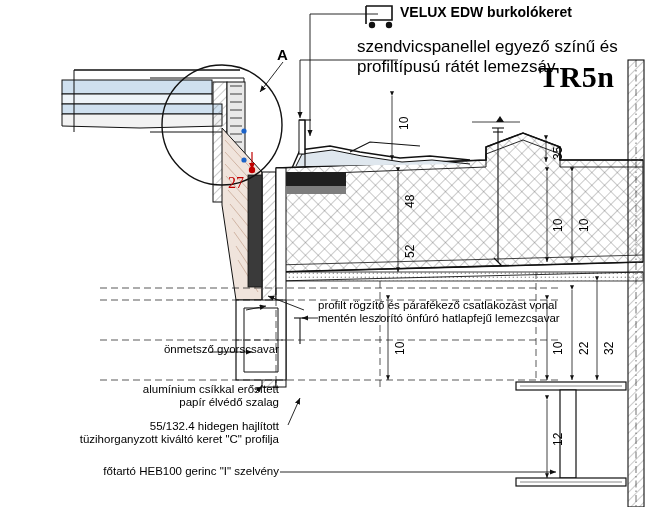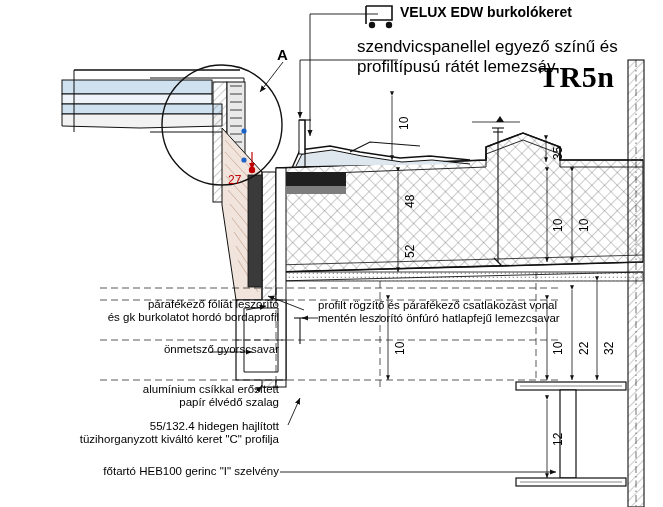--- a/index.html
+++ b/index.html
@@ -179,35 +179,33 @@
   <div class="lbl blk" style="left:357px;top:37px;font-size:17px;"><span>szendvicspanellel egyező színű és
 profiltípusú rátét lemezsáv</span></div>
 
   <div class="lbl ttl blk" style="left:539px;top:60px;font-size:30px;letter-spacing:0.5px;font-family:Liberation Serif, serif;">TR5n</div>
 
   <div class="lbl ttl blk" style="left:277px;top:46px;font-size:15px;">A</div>
 
   <div class="lbl blk" style="left:318px;top:299px;font-size:11.5px;"><span>profilt rögzítő és párafékező csatlakozást vonal
 mentén leszorító önfúró hatlapfejű lemezcsavar</span></div>
 
-  <div class="lbl blk" style="left:57px;top:298px;font-size:11.5px;text-align:right;width:222px;">párafékező fóliát leszorító
-és gk burkolatot hordó bordaprofil</div>
   <div class="lbl blk" style="left:57px;top:343px;font-size:11.5px;text-align:right;width:222px;">önmetsző gyorscsavar</div>
   <div class="lbl blk" style="left:37px;top:383px;font-size:11.5px;text-align:right;width:242px;">alumínium csíkkal erősített
 papír élvédő szalag</div>
   <div class="lbl blk" style="left:37px;top:420px;font-size:11.5px;text-align:right;width:242px;">55/132.4 hidegen hajlított
 tüzihorganyzott kiváltó keret "C" profilja</div>
   <div class="lbl blk" style="left:37px;top:465px;font-size:11.5px;text-align:right;width:242px;">főtartó HEB100 gerinc "I" szelvény</div>
 
   <div class="lbl blk rot" style="left:398px;top:130px;font-size:12px;transform:rotate(-90deg);">10</div>
   <div class="lbl blk rot" style="left:552px;top:160px;font-size:12px;transform:rotate(-90deg);">35</div>
   <div class="lbl blk rot" style="left:404px;top:208px;font-size:12px;transform:rotate(-90deg);">48</div>
   <div class="lbl blk rot" style="left:404px;top:258px;font-size:12px;transform:rotate(-90deg);">52</div>
   <div class="lbl blk rot" style="left:552px;top:232px;font-size:12px;transform:rotate(-90deg);">10</div>
   <div class="lbl blk rot" style="left:578px;top:232px;font-size:12px;transform:rotate(-90deg);">10</div>
   <div class="lbl blk rot" style="left:394px;top:355px;font-size:12px;transform:rotate(-90deg);">10</div>
   <div class="lbl blk rot" style="left:552px;top:355px;font-size:12px;transform:rotate(-90deg);">10</div>
   <div class="lbl blk rot" style="left:578px;top:355px;font-size:12px;transform:rotate(-90deg);">22</div>
   <div class="lbl blk rot" style="left:603px;top:355px;font-size:12px;transform:rotate(-90deg);">32</div>
   <div class="lbl blk rot" style="left:552px;top:446px;font-size:12px;transform:rotate(-90deg);">12</div>
-  <div class="lbl red" style="left:228px;top:174px;font-size:12px;">27</div>
+  <div class="lbl red" style="left:228px;top:174px;font-size:16px;font-family:Liberation Serif, serif;">27</div>
 
 </div>
 
 </body></html>

